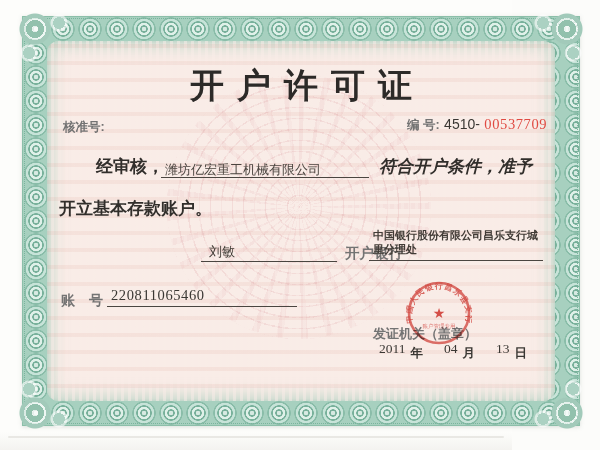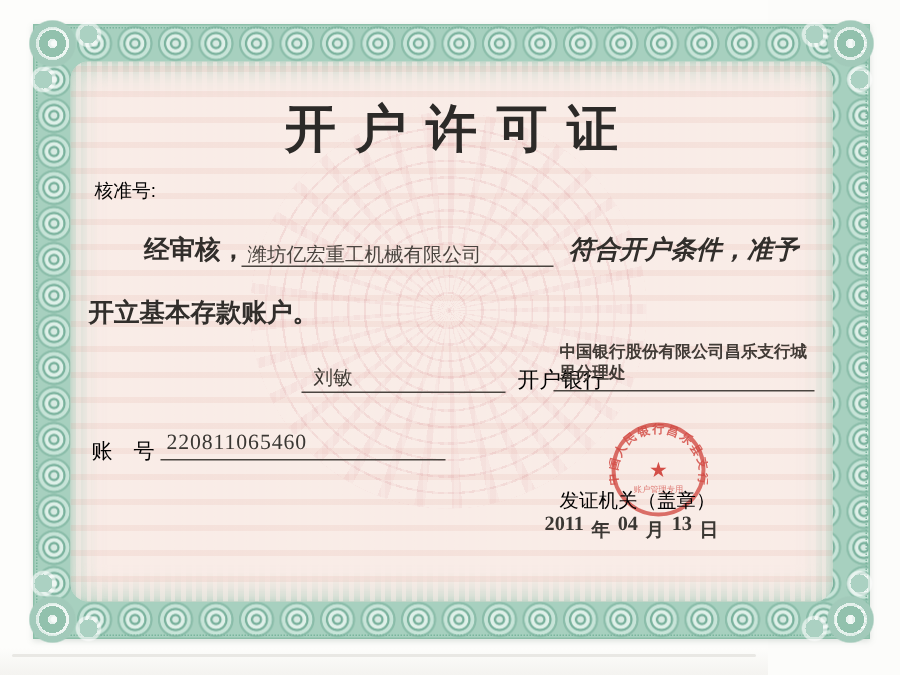--- a/index.html
+++ b/index.html
@@ -63,53 +63,58 @@
     background:
       repeating-linear-gradient(0deg, transparent 0 13px, rgba(214,130,118,.10) 13px 17px),
       repeating-linear-gradient(90deg, transparent 0 4px, rgba(249,236,231,.5) 4px 7px);
   }
 
   
   .abs{position:absolute;white-space:nowrap;}
   .title{left:0;right:0;top:22px;text-align:center;font-size:34px;font-weight:700;
          letter-spacing:13px;text-indent:13px;color:#2c2a28;
          font-family:"Liberation Serif","DejaVu Serif",serif;}
-  .lbl{font-weight:400;font-size:12.5px;color:#000000;}
+  .lbl{font-weight:700;font-size:12.5px;color:#737373;}
   .num{font-family:"Liberation Serif","DejaVu Serif",serif;font-size:14.5px;letter-spacing:.6px;color:#3a3733;}
   .body-text{font-size:17px;font-weight:600;color:#312e2b;}
   .small-fill{font-size:13px;color:#4a443f;}
   .uline{position:absolute;height:0;border-bottom:1.2px solid #4a4540;}
   .red{color:#e04a42;}
   .bank-val{font-size:11px;line-height:13.5px;color:#413b36;font-weight:600;white-space:normal;width:174px;}
 
   
   .seal{position:absolute;left:359px;top:239px;width:66px;height:66px;mix-blend-mode:multiply;filter:blur(.3px);opacity:.92;}
 
   .date-row{display:flex;align-items:flex-start;gap:5px;font-size:12.5px;font-weight:700;color:#3a3733;}
-  .date-num{font-family:"Liberation Serif","DejaVu Serif",serif;font-weight:700;font-size:13.5px;}
+  .date-num{font-family:"Liberation Serif","DejaVu Serif",serif;font-weight:400;font-size:13.5px;margin-left:16px;}
   .date-unit{position:relative;top:4px;}
 </style>
 </head>
 <body>
 
 <div class="stage">
   <div class="cert">
     <div class="corner tl"></div>
     <div class="corner tr"></div>
     <div class="corner br"></div>
     <div class="corner bl"></div>
 
     <div class="cert-inner">
       <div class="rosette"></div>
       <div class="wm-rows"></div>
 
       <div class="abs title">开户许可证</div>
 
       <div class="abs lbl" style="left:16px;top:78px;">核准号:</div>
 
+      <div class="abs" style="left:360px;top:74px;">
+        <span class="lbl">编 号:</span>
+        <span style="font-size:14px;color:#3a3733;">4510-</span>
+        <span class="num red">00537709</span>
+      </div>
 
       <div class="abs body-text" style="left:49px;top:114px;">经审核，</div>
       <div class="abs small-fill" style="left:118px;top:120px;">潍坊亿宏重工机械有限公司</div>
       <div class="uline" style="left:114px;top:136px;width:208px;"></div>
       <div class="abs body-text" style="left:332px;top:114px;font-style:italic;">符合开户条件，准予</div>
 
       <div class="abs body-text" style="left:12px;top:156px;">开立基本存款账户。</div>
 
       <div class="abs" style="left:162px;top:202px;font-size:13px;color:#3c3731;">刘敏</div>
       <div class="uline" style="left:154px;top:220px;width:136px;"></div>

